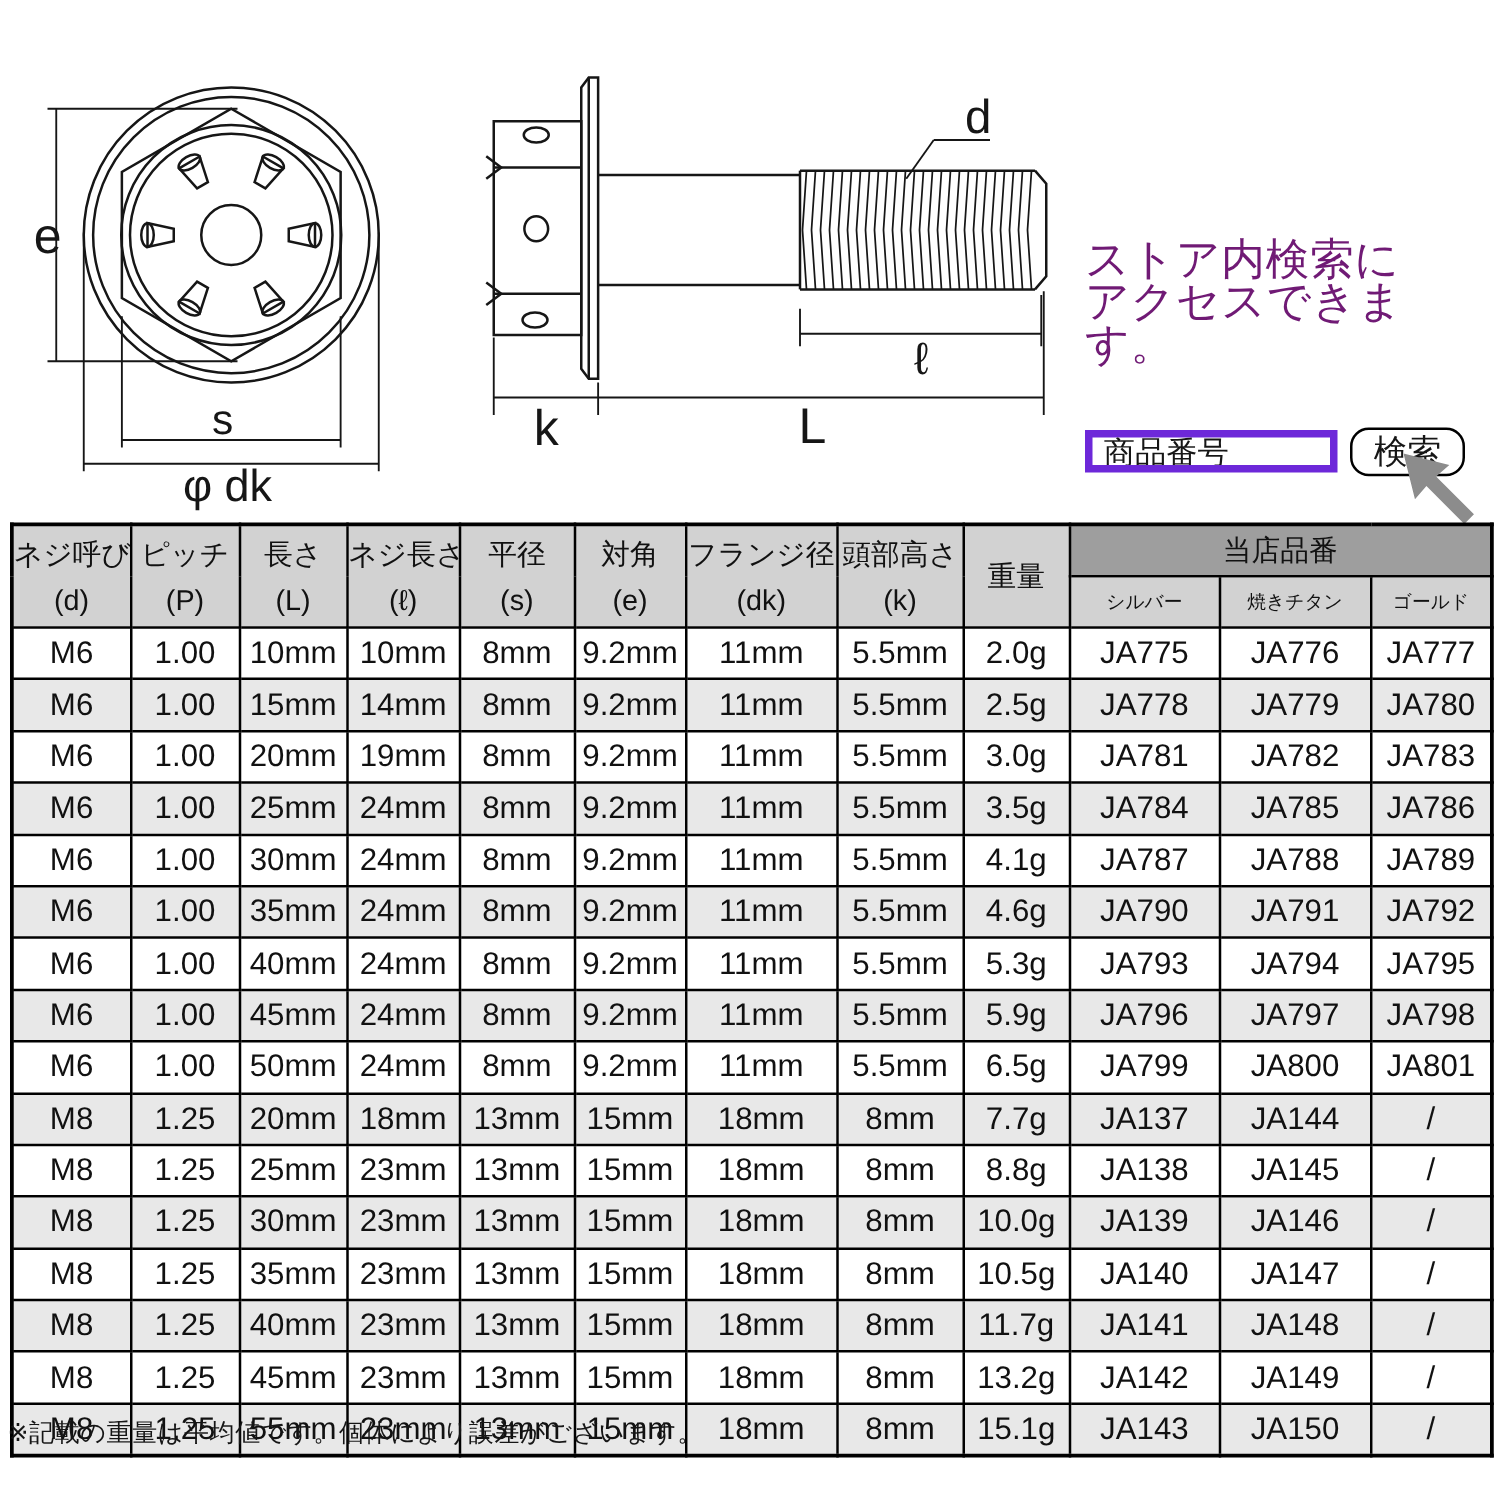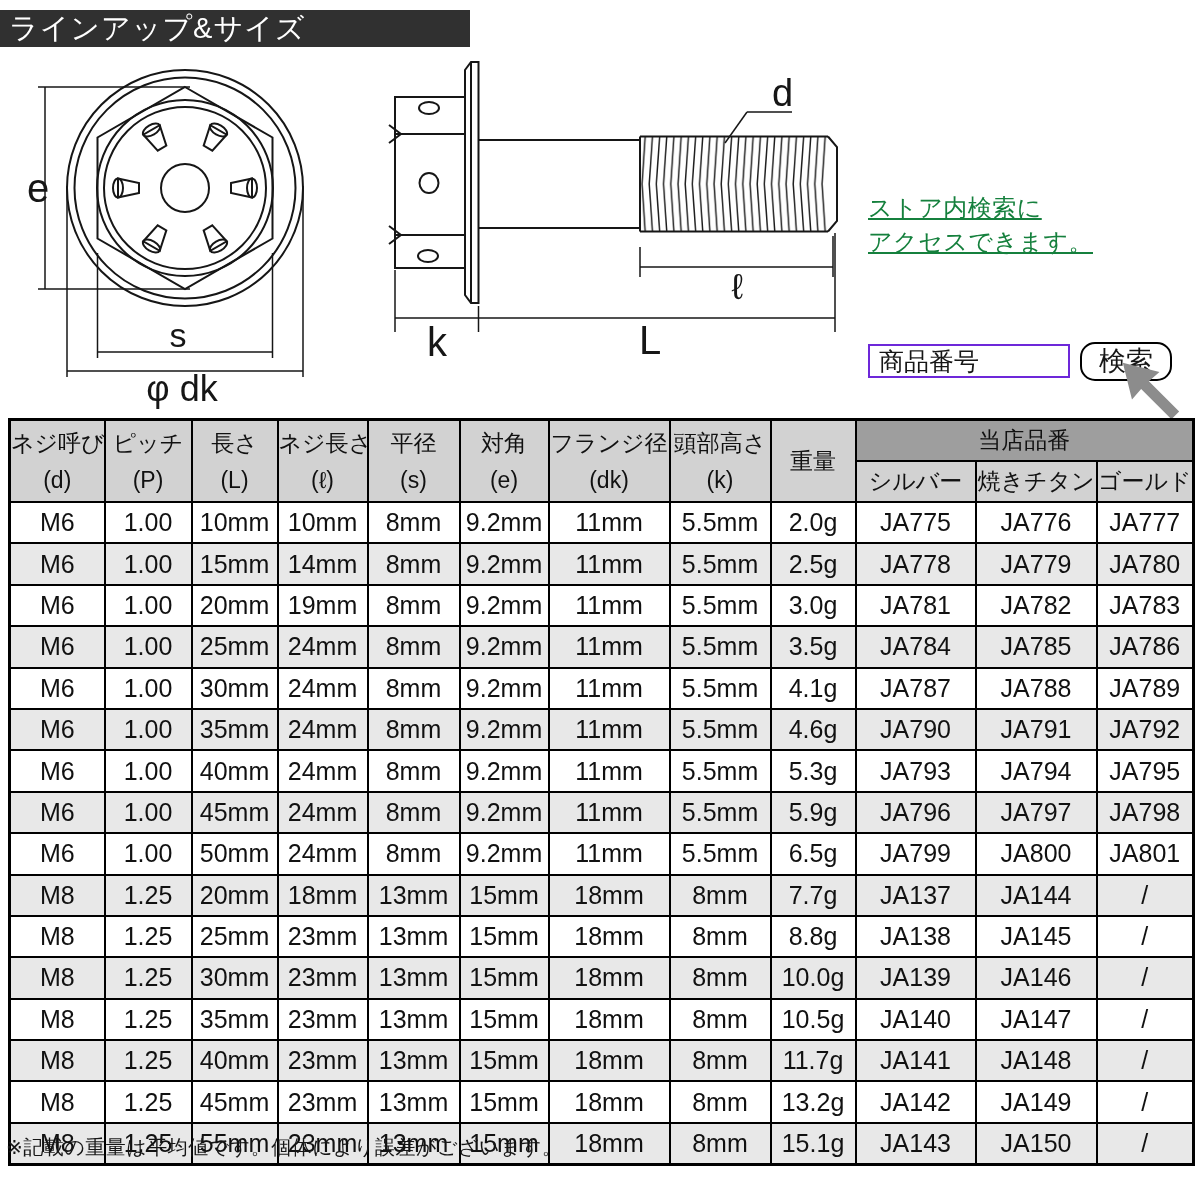--- a/index.html
+++ b/index.html
@@ -8,54 +8,53 @@
   
   .banner{position:absolute;left:0;top:10px;width:470px;height:37px;background:#303030;
           color:#fff;font-size:29px;line-height:37px;padding-left:9px;box-sizing:border-box;
           letter-spacing:1px;font-weight:500;}
   
   .diag{position:absolute;left:0;top:0;}
   .diag path,.diag circle,.diag polygon,.diag polyline,.diag line,.diag ellipse,.diag rect
        {vector-effect:non-scaling-stroke;}
   .diag text{font-family:"Liberation Sans","DejaVu Sans",sans-serif;fill:#161616;}
   
-  .promo{position:absolute;left:868px;top:191px;width:320px;font-size:24px;line-height:34px;
-         color:#15803d;letter-spacing:0.5px;text-decoration:underline;}
+  .promo{position:absolute;left:868px;top:191px;width:320px;font-size:35px;line-height:34px;
+         color:#701a75;letter-spacing:0.5px;}
   .search-row{position:absolute;left:868px;top:342px;}
-  .search-input{position:absolute;left:0;top:2px;width:202px;height:34px;border:2px solid #6d28d9;
+  .search-input{position:absolute;left:0;top:2px;width:202px;height:34px;border:6px solid #6d28d9;
         box-sizing:border-box;font-size:25px;padding:0 0 0 9px;color:#161616;background:#fff;
         font-family:"Liberation Sans","DejaVu Sans",sans-serif;border-radius:0;}
   .search-btn{position:absolute;left:212px;top:0;width:92px;height:39px;background:#fff;
         border:2.5px solid #000;border-radius:15px;font-size:27px;color:#161616;
         font-family:"Liberation Sans","DejaVu Sans",sans-serif;text-align:center;line-height:34px;
         box-sizing:border-box;}
   .cursor{position:absolute;left:252px;top:18px;width:62px;height:62px;}
   
   table.size{position:absolute;left:8px;top:418px;width:1184px;border-collapse:collapse;
         table-layout:fixed;border:3px solid #000;}
   table.size th,table.size td{border:2px solid #000;text-align:center;overflow:hidden;
         white-space:nowrap;padding:0;}
   table.size thead th{background:#d2d2d2;font-weight:normal;font-size:23px;color:#111;}
   table.size thead .twoline{height:80px;vertical-align:middle;}
   table.size thead .twoline .t{line-height:36px;margin-top:2px;}
   table.size thead .twoline .b{line-height:38px;}
   table.size thead th.group{background:#9e9e9e;height:38px;font-size:23px;}
-  table.size thead th.subcol{height:38px;font-size:23px;}
+  table.size thead th.subcol{height:38px;font-size:15px;}
   table.size tbody td{height:39.4px;font-size:25px;color:#111;background:#fff;}
   table.size tbody tr:nth-child(even) td{background:#e8e8e8;}
   
   .notes{position:absolute;left:6px;top:1132px;font-size:20px;line-height:30px;color:#161616;
          letter-spacing:0.5px;}
 </style>
 </head>
 <body>
 
 <div id="stage">
 
-  <div class="banner">ラインアップ&amp;サイズ</div>
 
   <svg class="diag" width="870" height="412" viewBox="0 0 870 412">
     <g fill="none" stroke="#161616" stroke-width="2">
 
       <g>
         <circle cx="185" cy="188" r="118"></circle>
         <circle cx="185" cy="188" r="110.5"></circle>
         <polygon points="185,87 272.5,137.5 272.5,238.5 185,289 97.5,238.5 97.5,137.5"></polygon>
         <circle cx="185" cy="188" r="88"></circle>
         <circle cx="185" cy="188" r="81"></circle>

